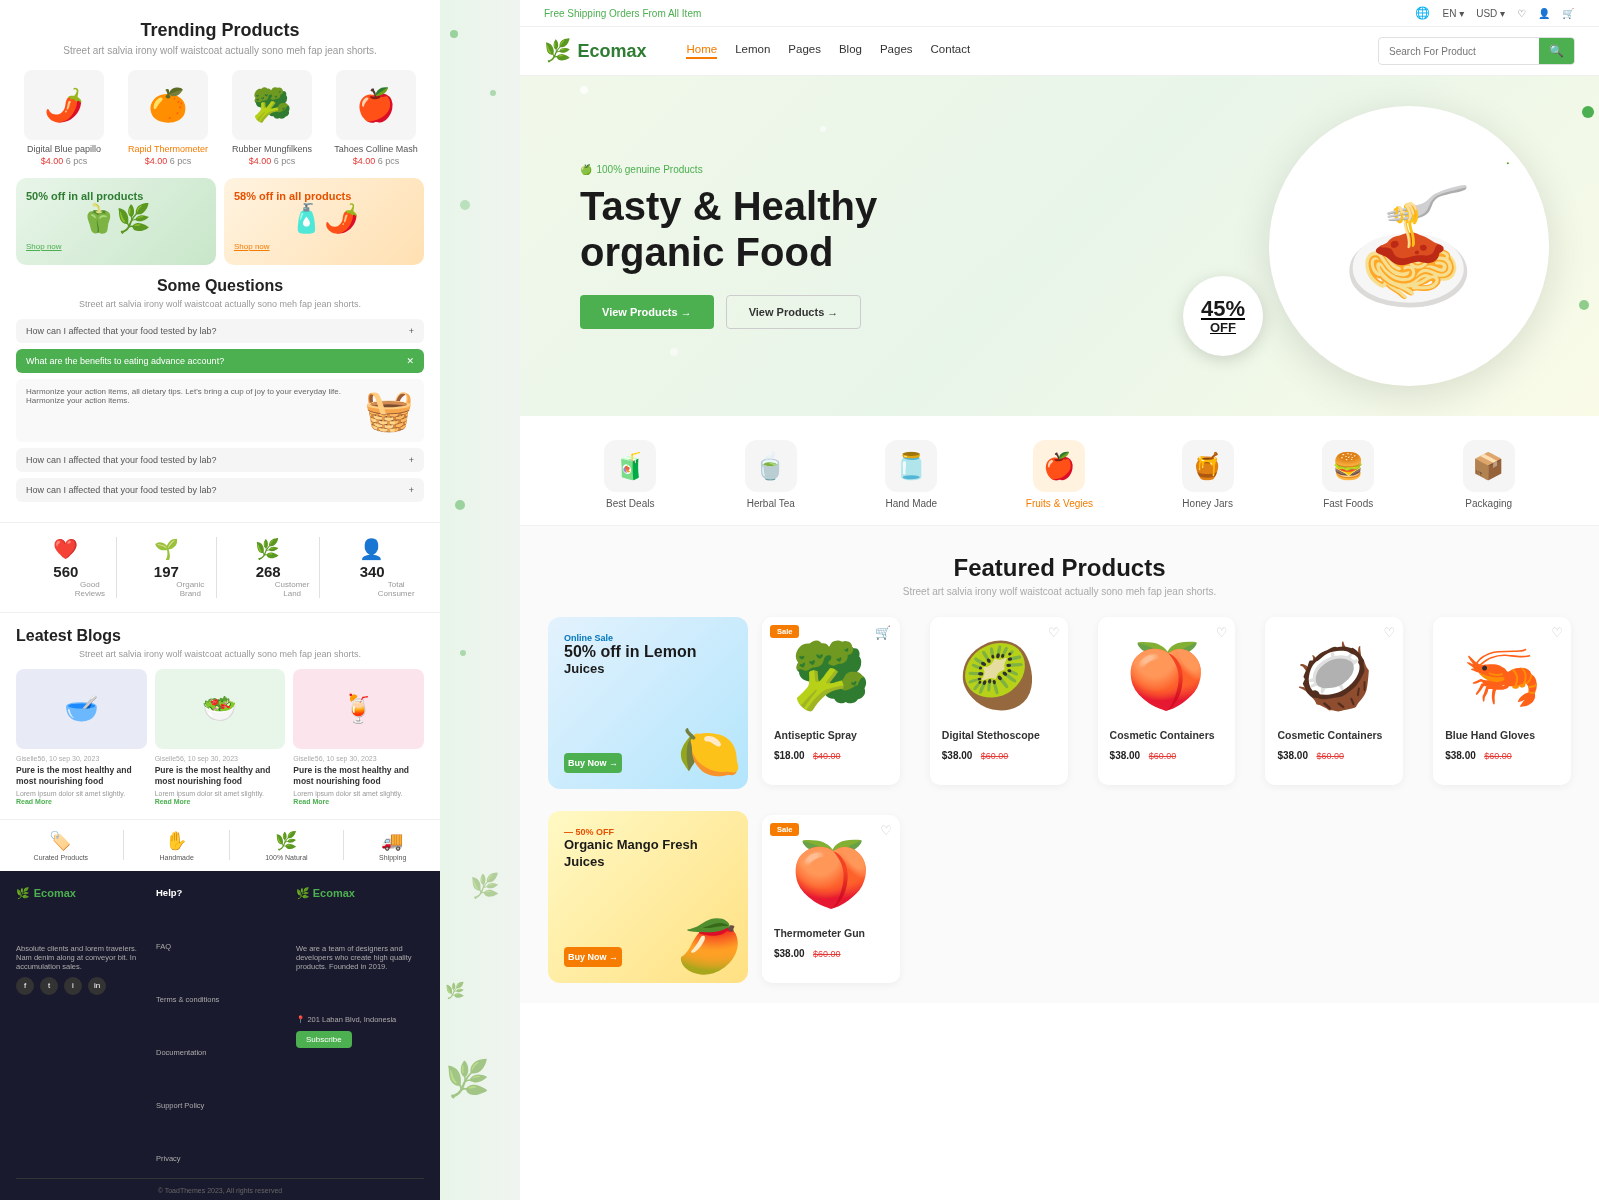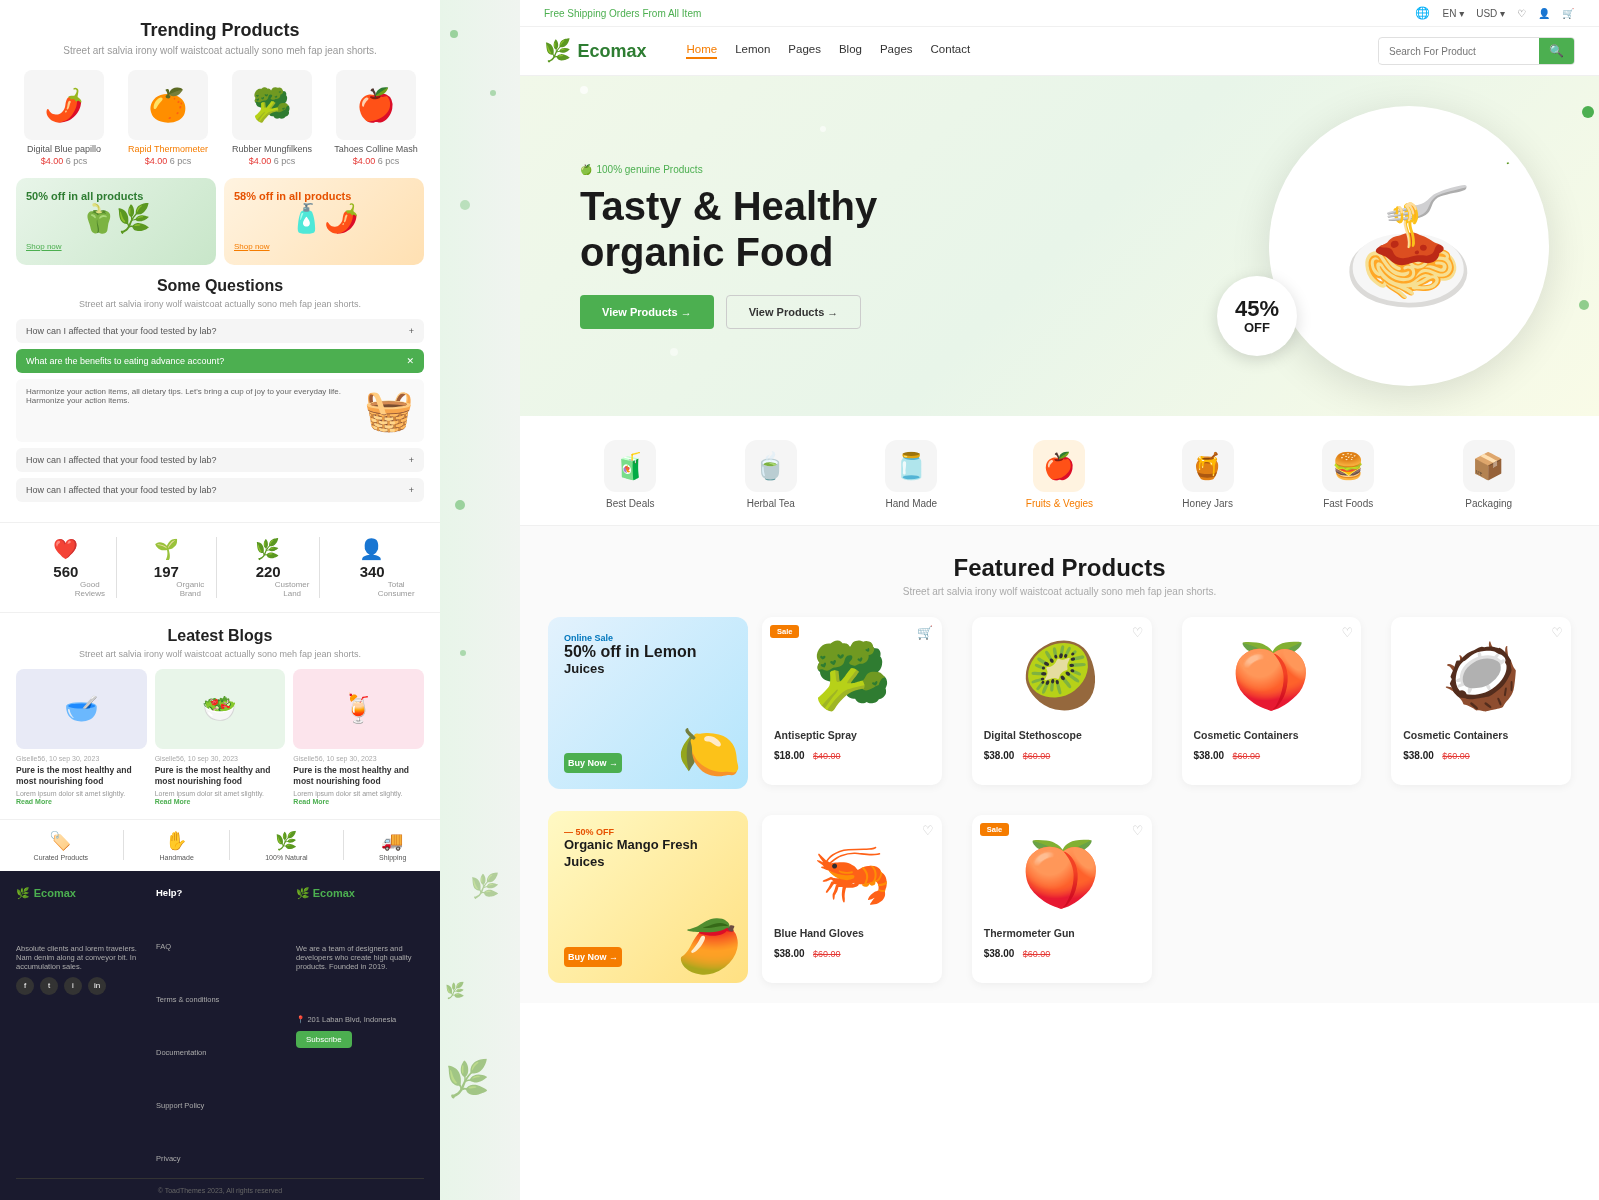--- a/index.html
+++ b/index.html
@@ -50,21 +50,21 @@
     .lp-faq-basket { font-size: 40px; }
 
     .lp-stats { display: flex; justify-content: space-around; padding: 14px 16px; border-top: 1px solid #f0f0f0; border-bottom: 1px solid #f0f0f0; }
     .lp-stat { text-align: center; }
     .lp-stat-icon { font-size: 20px; color: #4caf50; margin-bottom: 2px; }
     .lp-stat-num { font-size: 15px; font-weight: 700; color: #222; }
     .lp-stat-label { font-size: 8px; color: #999; padding-left: 48px; }
     .lp-stat-divider { width: 1px; background: #e0e0e0; }
 
     .lp-blogs { padding: 14px 16px; }
-    .lp-blogs-title { font-size: 16px; font-weight: 700; color: #222; text-align: center; margin-bottom: 4px; }
+    .lp-blogs-title { font-size: 16px; font-weight: 700; color: #222; margin-bottom: 4px; }
     .lp-blogs-sub { font-size: 9px; color: #999; text-align: center; margin-bottom: 10px; }
     .lp-blog-cards { display: flex; gap: 8px; }
     .lp-blog-card { flex: 1; }
     .lp-blog-img { height: 80px; background: #e0e0e0; border-radius: 8px; margin-bottom: 6px; display: flex; align-items: center; justify-content: center; font-size: 28px; overflow: hidden; }
     .lp-blog-meta { font-size: 7px; color: #aaa; margin-bottom: 3px; }
     .lp-blog-title-text { font-size: 8.5px; color: #333; font-weight: 600; line-height: 1.3; margin-bottom: 2px; }
     .lp-blog-desc { font-size: 7px; color: #999; line-height: 1.3; }
     .lp-blog-read { font-size: 7px; color: #4caf50; font-weight: 600; }
 
     .lp-badges { display: flex; justify-content: space-around; align-items: center; padding: 10px 16px; border-top: 1px solid #f0f0f0; }
@@ -103,21 +103,21 @@
     
     .rp-hero { background: linear-gradient(135deg, #f1f8e9 0%, #e8f5e9 50%, #f9fbe7 100%); position: relative; height: 340px; overflow: hidden; display: flex; align-items: center; padding-left: 60px; }
     .rp-hero-content { z-index: 2; max-width: 420px; }
     .rp-hero-badge { font-size: 10px; color: #4caf50; margin-bottom: 8px; display: flex; align-items: center; gap: 4px; }
     .rp-hero-title { font-size: 40px; font-weight: 800; color: #1a1a1a; line-height: 1.15; margin-bottom: 20px; }
     .rp-hero-btns { display: flex; gap: 12px; }
     .rp-hero-btn-primary { background: #4caf50; color: #fff; border: none; padding: 10px 22px; border-radius: 4px; font-size: 11px; font-weight: 600; cursor: pointer; }
     .rp-hero-btn-secondary { background: transparent; color: #333; border: 1px solid #ccc; padding: 10px 22px; border-radius: 4px; font-size: 11px; font-weight: 600; cursor: pointer; }
     .rp-hero-plate { position: absolute; right: 40px; top: 20px; width: 320px; height: 300px; }
     .rp-hero-plate-circle { width: 280px; height: 280px; border-radius: 50%; background: #fff; position: absolute; top: 10px; right: 10px; display: flex; align-items: center; justify-content: center; font-size: 120px; box-shadow: 0 8px 40px rgba(0,0,0,0.12); overflow: hidden; }
-    .rp-discount-badge { position: absolute; bottom: 60px; right: 302px; background: #fff; border-radius: 50%; width: 80px; height: 80px; display: flex; flex-direction: column; align-items: center; justify-content: center; font-weight: 800; box-shadow: 0 4px 16px rgba(0,0,0,0.15); z-index: 10; }
+    .rp-discount-badge { position: absolute; bottom: 60px; right: 336px; background: #fff; border-radius: 50%; width: 80px; height: 80px; display: flex; flex-direction: column; align-items: center; justify-content: center; font-weight: 800; box-shadow: 0 4px 16px rgba(0,0,0,0.15); z-index: 10; text-decoration: underline; }
     .rp-discount-pct { font-size: 22px; color: #1a1a1a; line-height: 1; }
     .rp-discount-off { font-size: 13px; color: #1a1a1a; font-weight: 700; }
 
     
     .rp-categories { display: flex; justify-content: space-around; padding: 24px 40px 16px; background: #fff; border-bottom: 1px solid #f0f0f0; }
     .rp-cat-item { display: flex; flex-direction: column; align-items: center; gap: 6px; cursor: pointer; }
     .rp-cat-icon { width: 52px; height: 52px; border-radius: 12px; display: flex; align-items: center; justify-content: center; font-size: 26px; background: #f5f5f5; }
     .rp-cat-label { font-size: 10px; color: #555; font-weight: 500; }
     .rp-cat-item.active .rp-cat-label { color: #f57c00; }
     .rp-cat-item.active .rp-cat-icon { background: #fff3e0; }
@@ -131,21 +131,21 @@
     .rp-promo-col { display: flex; flex-direction: column; gap: 14px; width: 200px; flex-shrink: 0; }
     .rp-promo-card { border-radius: 12px; padding: 16px; display: flex; flex-direction: column; justify-content: space-between; height: 172px; position: relative; overflow: hidden; }
     .rp-promo-card.lemon { background: linear-gradient(135deg, #e3f2fd, #b3e5fc); }
     .rp-promo-card.mango { background: linear-gradient(135deg, #fff9c4, #ffe082); margin-top: 8px; }
     .rp-promo-label { font-size: 9px; color: #0277bd; font-weight: 600; }
     .rp-promo-pct { font-size: 16px; font-weight: 800; color: #1a1a1a; }
     .rp-promo-text { font-size: 13px; font-weight: 700; color: #1a1a1a; line-height: 1.3; }
     .rp-promo-btn { background: #4caf50; color: #fff; border: none; padding: 5px 4px; border-radius: 4px; font-size: 9px; cursor: pointer; font-weight: 600; align-self: flex-start; }
     .rp-promo-img { position: absolute; right: 6px; bottom: 6px; font-size: 52px; }
 
-    .rp-grid-products { display: grid; grid-template-columns: repeat(4, 1fr); gap: 30px; flex: 1; }
+    .rp-grid-products { display: grid; grid-template-columns: repeat(5, 1fr); gap: 30px; flex: 1; }
     .rp-prod-card { background: #fff; border-radius: 10px; padding: 14px 12px; position: relative; box-shadow: 0 2px 8px rgba(0,0,0,0.05); }
     .rp-prod-badge { position: absolute; top: 8px; left: 8px; background: #4caf50; color: #fff; font-size: 7.5px; padding: 2px 7px; border-radius: 3px; font-weight: 600; }
     .rp-prod-badge.sale { background: #f57c00; }
     .rp-prod-heart { position: absolute; top: 8px; right: 8px; font-size: 13px; color: #ccc; cursor: pointer; }
     .rp-prod-img { height: 90px; display: flex; align-items: center; justify-content: center; font-size: 64px; margin-bottom: 8px; }
     .rp-prod-name { font-size: 10.5px; color: #333; font-weight: 600; margin-bottom: 4px; }
     .rp-prod-price { font-size: 10px; color: #222; font-weight: 700; }
     .rp-prod-price-old { font-size: 9px; color: #e53935; text-decoration: line-through; margin-left: 4px; }
   </style>
 </head>
@@ -226,21 +226,21 @@
     </div>
     <div class="lp-stat-divider"></div>
     <div class="lp-stat">
       <div class="lp-stat-icon">🌱</div>
       <div class="lp-stat-num">197</div>
       <div class="lp-stat-label">Organic Brand</div>
     </div>
     <div class="lp-stat-divider"></div>
     <div class="lp-stat">
       <div class="lp-stat-icon">🌿</div>
-      <div class="lp-stat-num">220</div>
+      <div class="lp-stat-num">268</div>
       <div class="lp-stat-label">Customer Land</div>
     </div>
     <div class="lp-stat-divider"></div>
     <div class="lp-stat">
       <div class="lp-stat-icon">👤</div>
       <div class="lp-stat-num">340</div>
       <div class="lp-stat-label">Total Consumer</div>
     </div>
   </div>
 

